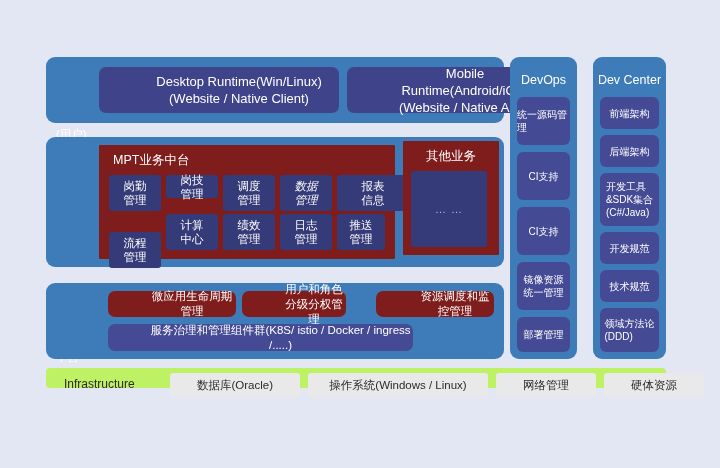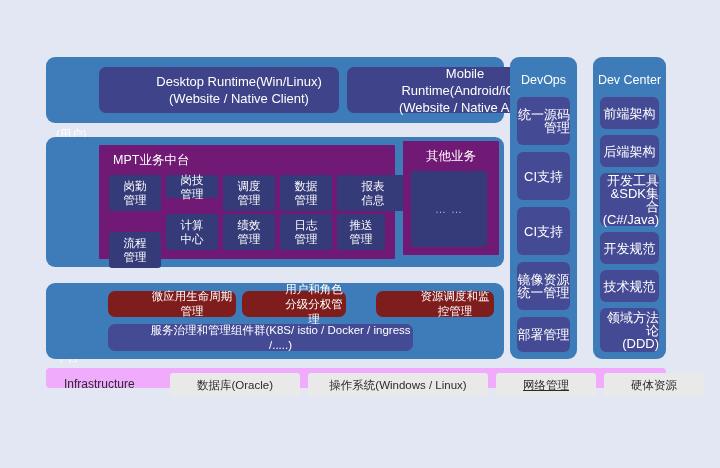--- a/index.html
+++ b/index.html
@@ -66,21 +66,21 @@
   }
   #card-desktop { left: 53px;  width: 240px; }
   #card-mobile  { left: 301px; width: 196px; }
 
   
   #panel-biz { left: 46px; top: 137px; width: 458px; height: 130px; }
   #label-biz { top: 185px; }
 
   .subpanel {
     position: absolute;
-    background: #701a75;
+    background: #7f1d1d;
     border-radius: 1px;
     box-sizing: border-box;
   }
   #subpanel-mpt   { left: 53px;  top: 8px; width: 296px; height: 114px; }
   #subpanel-other { left: 357px; top: 4px; width: 96px;  height: 114px; }
 
   .subpanel-title {
     position: absolute;
     top: 7px;
     color: #ffffff;
@@ -151,38 +151,38 @@
     text-align: center;
     color: #ffffff;
     font-size: 12.5px;
   }
 
   .col-card {
     position: absolute;
     background: #454a94;
     border-radius: 6px;
     color: #ffffff;
-    font-size: 13px;
+    font-size: 10px;
     line-height: 13px;
     display: flex;
     align-items: center;
     justify-content: center;
-    text-align: right;
+    text-align: left;
     white-space: pre-line;
     box-sizing: border-box;
   }
   .devops-card { left: 7px;  width: 53px; }
   .devctr-card { left: 7px;  width: 59px; }
 
   
   #infra-bar {
     position: absolute;
     left: 46px; top: 368px;
     width: 620px; height: 20px;
-    background: #f0abfc;
+    background: #bef264;
     border-radius: 4px;
     box-sizing: border-box;
   }
   #infra-title {
     position: absolute;
     left: 18px; top: 9px;
     color: #2b2b2b;
     font-size: 12px;
   }
   .infra-chip {
@@ -221,21 +221,21 @@
 中台</div>
 
     <div class="subpanel" id="subpanel-mpt">
       <div class="subpanel-title" id="title-mpt">MPT业务中台</div>
       <div class="grid-cell" style="left:10px;  top:30px; width:52px; height:36px;">岗勤
 管理</div>
       <div class="grid-cell" style="left:67px;  top:30px; width:52px; height:23px;">岗技
 管理</div>
       <div class="grid-cell" style="left:124px; top:30px; width:52px; height:36px;">调度
 管理</div>
-      <div class="grid-cell" style="left:181px; top:30px; width:52px; height:36px;">数据
+      <div class="grid-cell" style="left:181px; top:30px; width:52px; height:36px;font-style:italic;">数据
 管理</div>
       <div class="grid-cell" style="left:238px; top:30px; width:72px; height:36px;">报表
 信息</div>
       <div class="grid-cell" style="left:10px;  top:87px; width:52px; height:36px;">流程
 管理</div>
       <div class="grid-cell" style="left:67px;  top:69px; width:52px; height:36px;">计算
 中心</div>
       <div class="grid-cell" style="left:124px; top:69px; width:52px; height:36px;">绩效
 管理</div>
       <div class="grid-cell" style="left:181px; top:69px; width:52px; height:36px;">日志
@@ -278,17 +278,17 @@
     <div class="col-card devctr-card" style="top:175px; height:32px;">开发规范</div>
     <div class="col-card devctr-card" style="top:213px; height:32px;">技术规范</div>
     <div class="col-card devctr-card" style="top:251px; height:44px;">领域方法论
 (DDD)</div>
   </div>
 
   <div id="infra-bar">
     <div id="infra-title">Infrastructure</div>
     <div class="infra-chip" style="left:124px; width:130px;">数据库(Oracle)</div>
     <div class="infra-chip" style="left:262px; width:180px;">操作系统(Windows / Linux)</div>
-    <div class="infra-chip" style="left:450px; width:100px;text-decoration:underline;">网络管理</div>
+    <div class="infra-chip" style="left:450px; width:100px;">网络管理</div>
     <div class="infra-chip" style="left:558px; width:100px;">硬体资源</div>
   </div>
 
 </div>
 
 </body></html>

